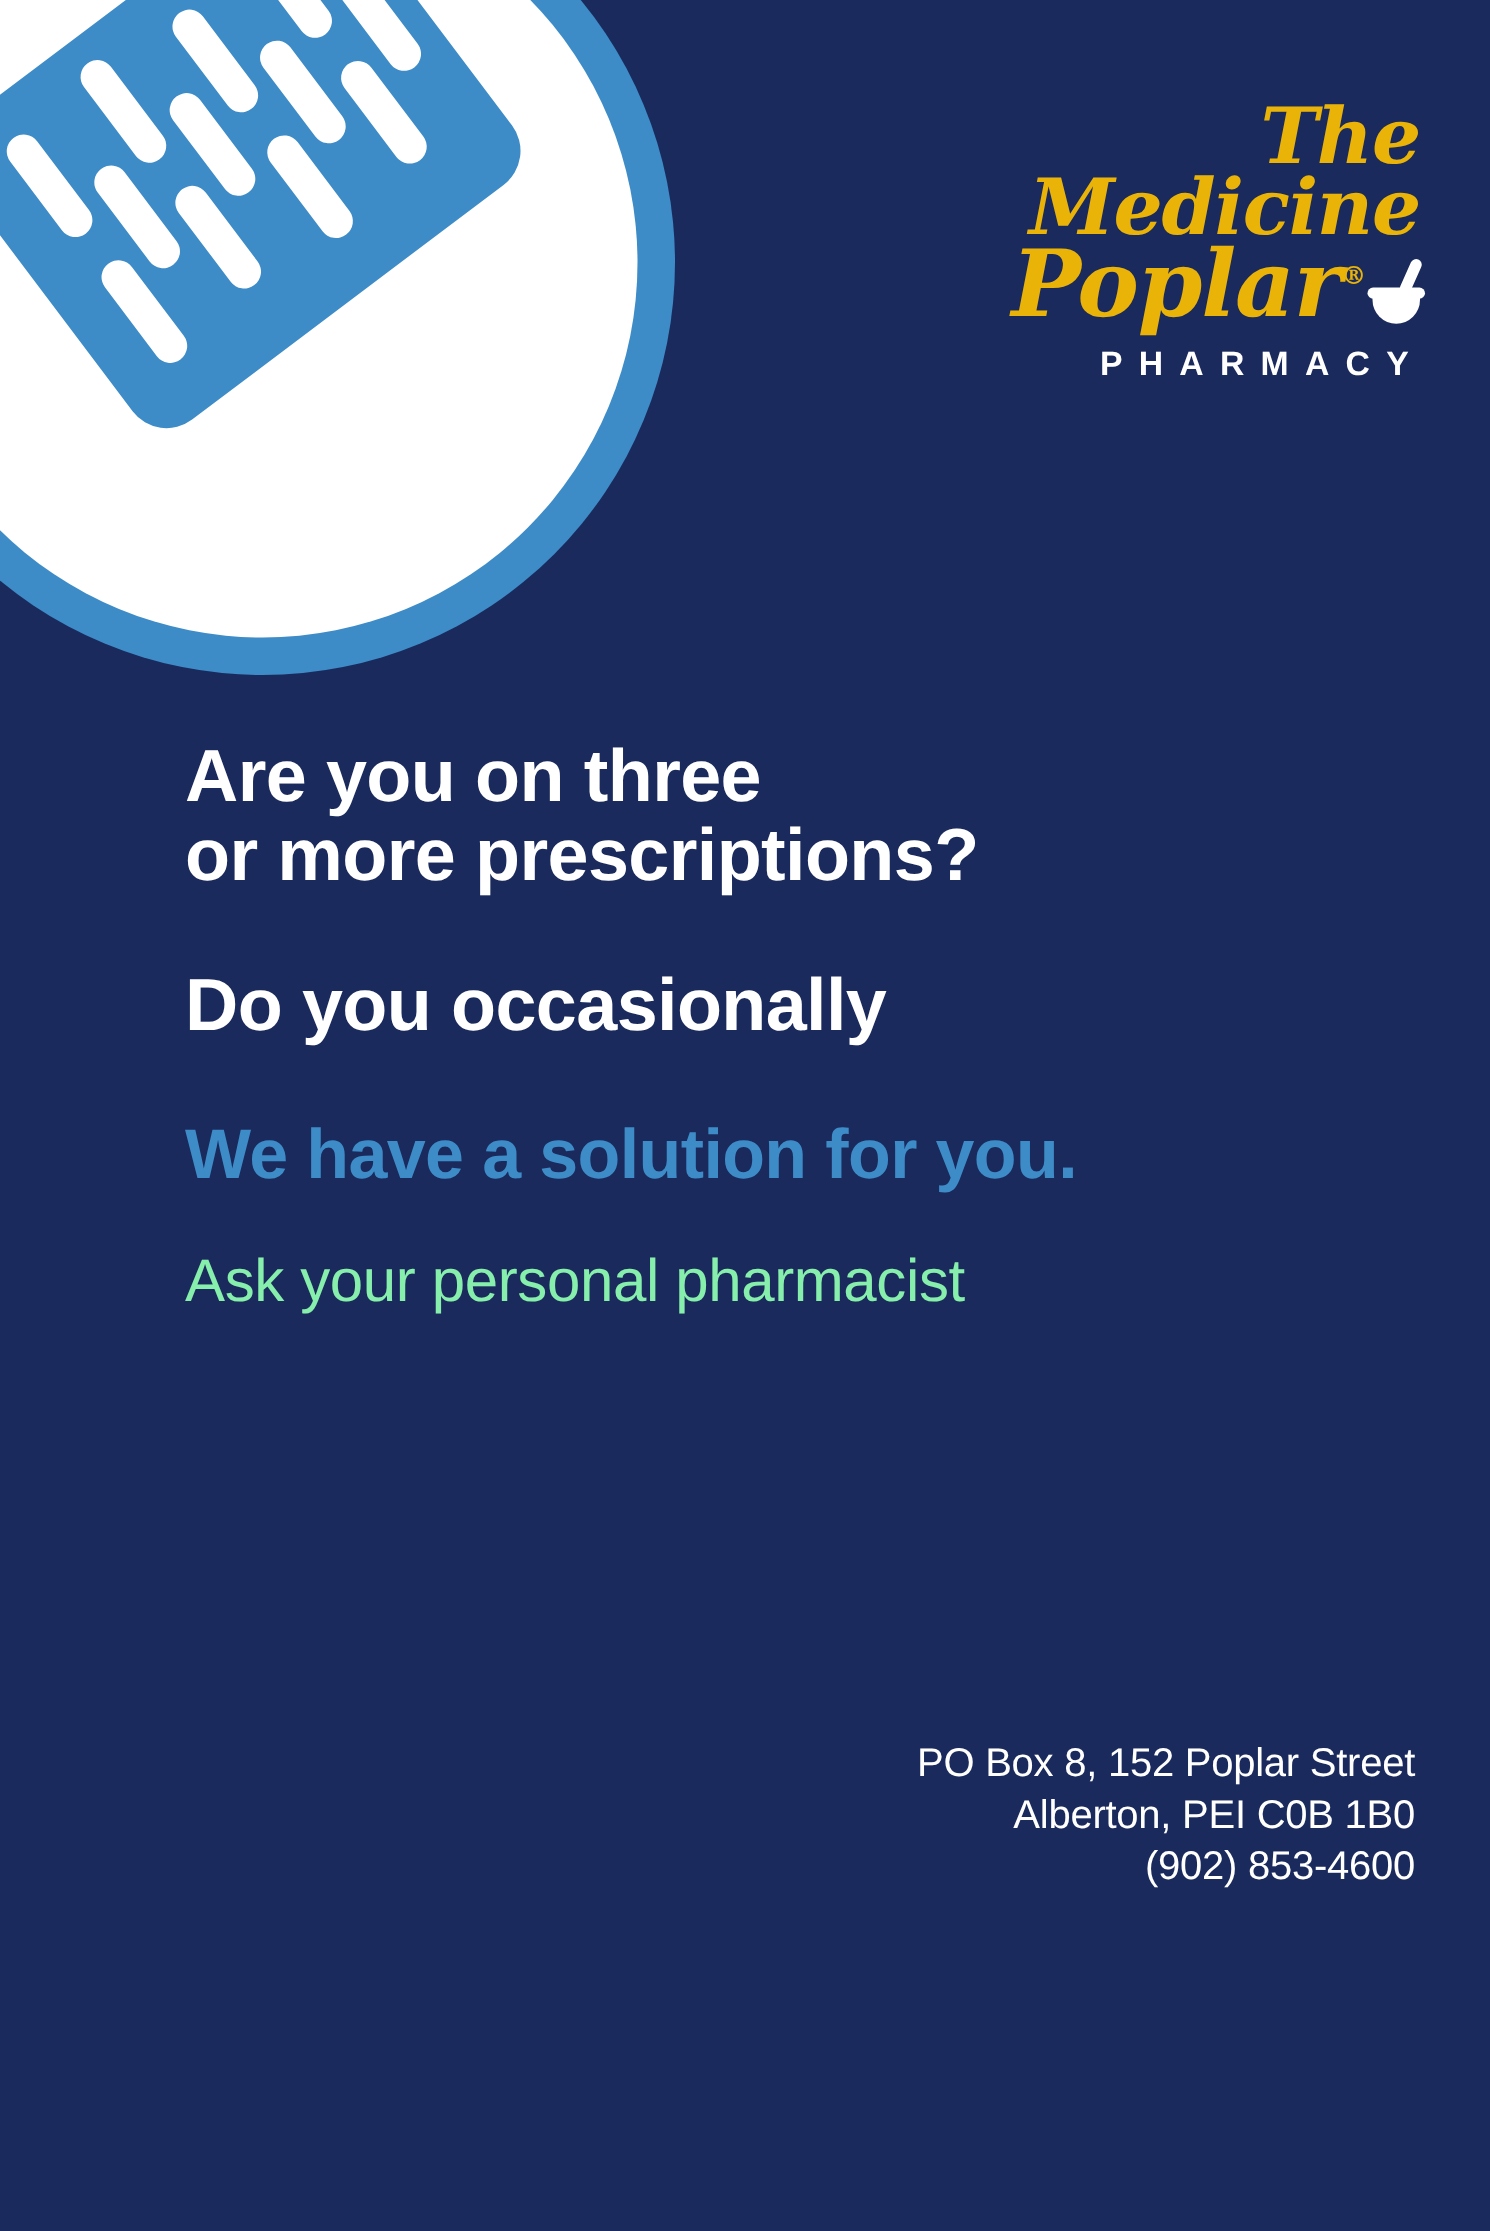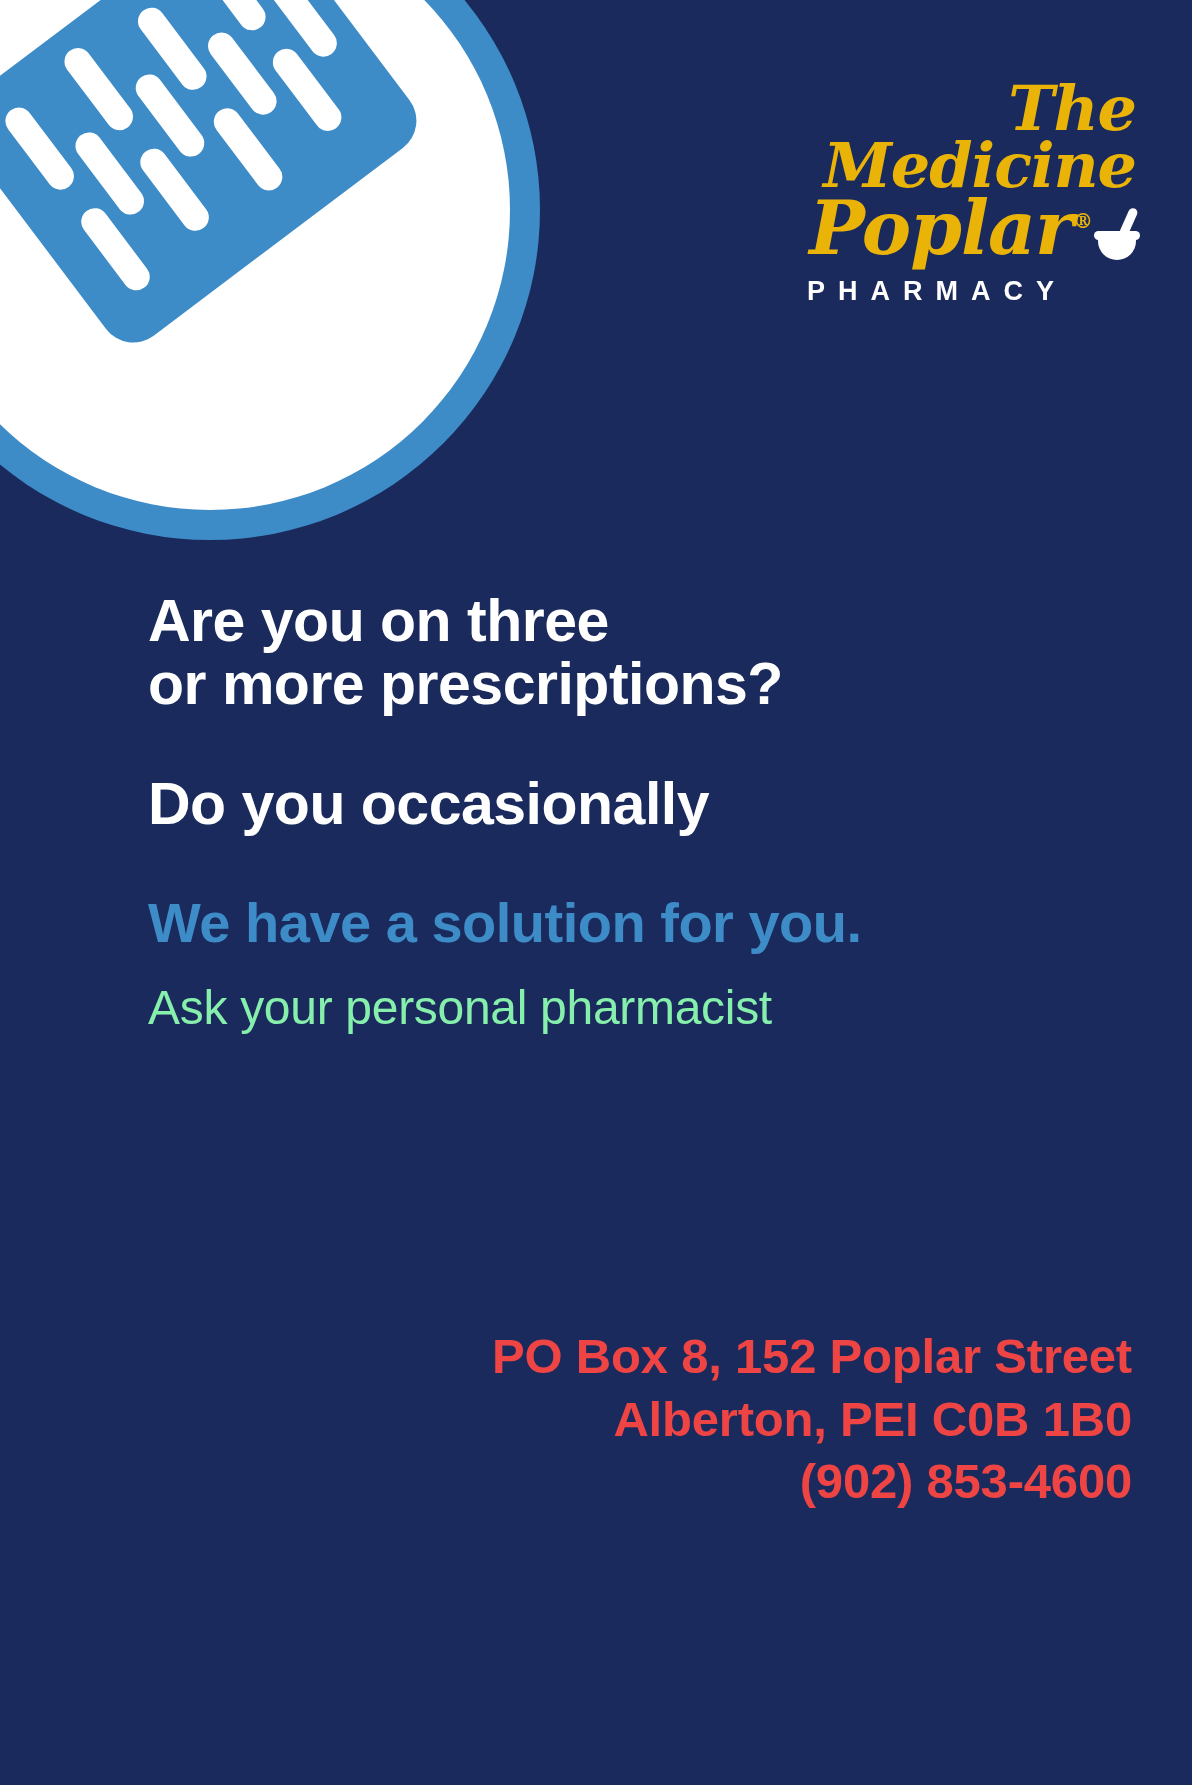--- a/index.html
+++ b/index.html
@@ -60,43 +60,42 @@
   }
   .pestle-stick{
     position:absolute;left:24px;bottom:24px;width:9px;height:30px;
     background:#ffffff;border-radius:5px;transform:rotate(24deg);
     transform-origin:bottom center;
   }
   .logo-sub{
     color:#ffffff;font-size:27px;font-weight:bold;
     letter-spacing:13px;margin-top:14px;padding-left:14px;
     font-family:"Liberation Sans", sans-serif;
-    text-align:center;
   }
 
   
   .content{position:absolute;left:148px;top:590px;right:60px;}
   .q-block{margin-bottom:58px;}
   .q-line{
     color:#ffffff;font-size:59px;font-weight:bold;line-height:1.06;
     letter-spacing:-0.5px;white-space:nowrap;
   }
   .tagline{
     color:#3d8cc8;font-size:56px;font-weight:bold;line-height:1.05;
-    letter-spacing:-0.5px;margin-bottom:28px;white-space:nowrap;
+    letter-spacing:-0.5px;margin-bottom:46px;white-space:nowrap;
   }
   .body-line{
     color:#86efac;font-size:48px;font-weight:normal;line-height:1.18;
     letter-spacing:-0.3px;white-space:nowrap;
   }
 
   
   .footer{position:absolute;right:60px;bottom:272px;text-align:right;}
   .footer-line{
-    color:#ef4444;font-size:49px;font-weight:bold;line-height:1.28;
+    color:#ffffff;font-size:32px;font-weight:normal;line-height:1.28;
     letter-spacing:-0.2px;white-space:nowrap;
   }
 </style>
 </head>
 <body>
 
 <div class="poster">
 
   <div class="badge-wrap">
     <div class="badge-ring"></div>

